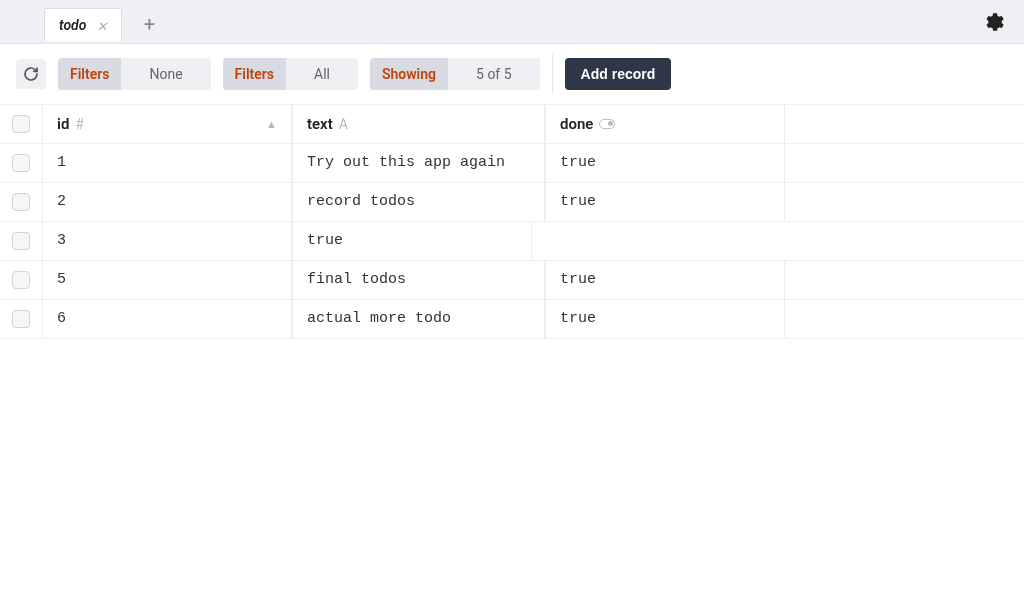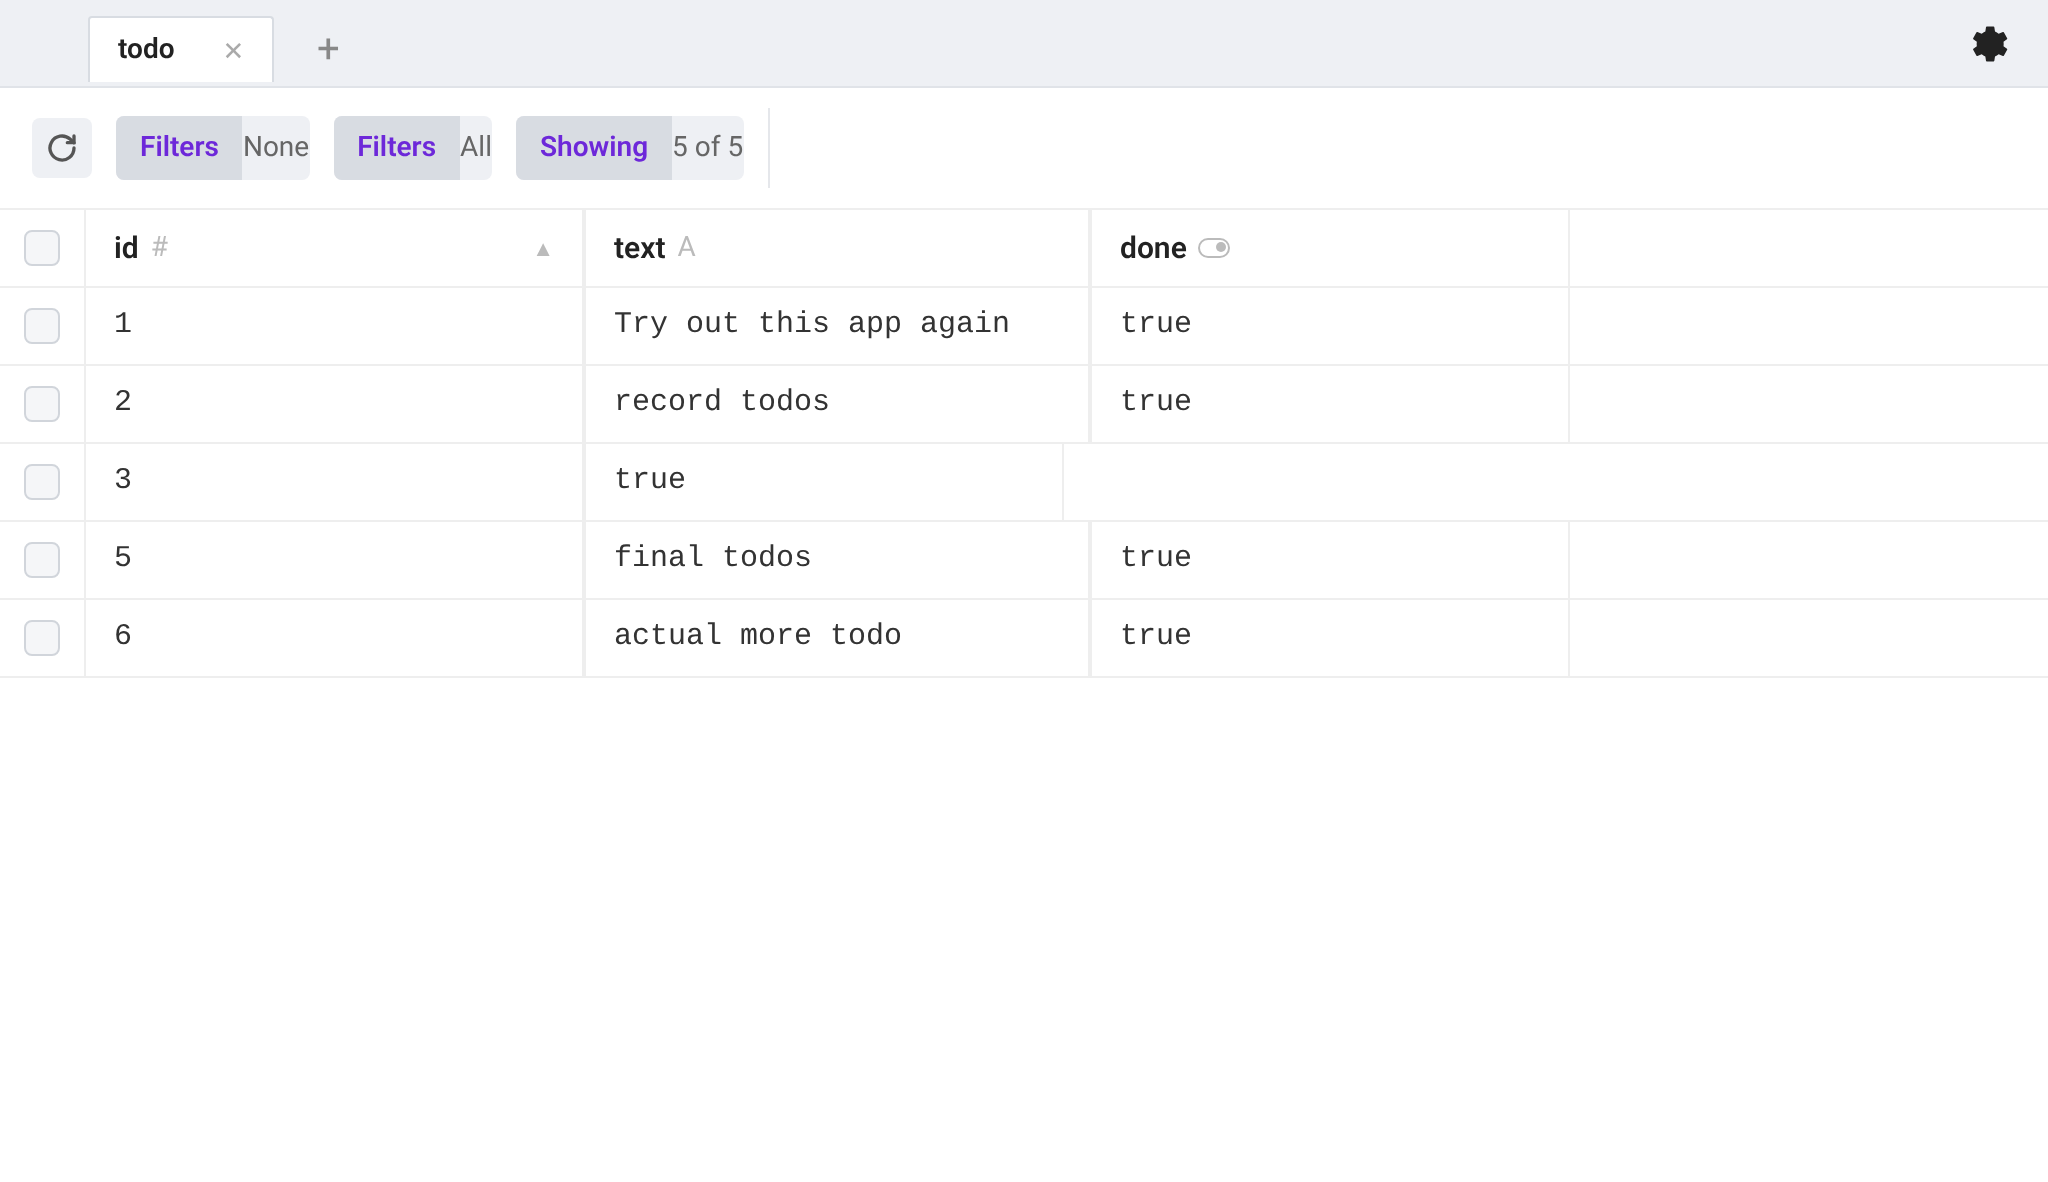--- a/index.html
+++ b/index.html
@@ -24,24 +24,25 @@
       border-bottom: 1px solid #e0e3e8;
       position: relative;
     }
     .tab {
       background: #fff;
       border: 1px solid #d8dce2;
       border-bottom: none;
       padding: 8px 14px;
       display: flex;
       align-items: flex-end;
-      gap: 24px;
+      gap: 10px;
       border-radius: 2px 2px 0 0;
       margin-left: 32px;
       margin-top: 6px;
+      font-style: italic;
     }
     .tab-label {
       font-weight: 600;
       font-size: 14px;
       color: #222;
     }
     .close-icon {
       color: #aaa;
       cursor: pointer;
       font-size: 13px;
@@ -89,26 +90,26 @@
       border-radius: 4px;
       overflow: hidden;
       height: 32px;
       align-items: stretch;
     }
     .pill-left {
       background: #d8dce2;
       padding: 0 12px;
       font-weight: 600;
       font-size: 14px;
-      color: #6d28d9;
+      color: #c2410c;
       display: flex;
       align-items: center;
     }
     .pill-right {
-      padding: 0 0;
+      padding: 0 28px;
       font-size: 14px;
       color: #666;
       display: flex;
       align-items: center;
     }
     .add-record-btn {
       background: #2d3748;
       color: #fff;
       font-weight: 600;
       font-size: 14px;
@@ -243,20 +244,21 @@
   </div>
   <div class="pill">
     <div class="pill-left">Filters</div>
     <div class="pill-right">All</div>
   </div>
   <div class="pill">
     <div class="pill-left">Showing</div>
     <div class="pill-right">5 of 5</div>
   </div>
   <div class="divider"></div>
+  <button class="add-record-btn">Add record</button>
 </div>
 
 <div class="table-area">
   <div class="header-row">
     <div class="checkbox-cell">
       <div class="checkbox"></div>
     </div>
     <div class="col-header col-id">
       <span class="col-name">id</span>
       <span class="col-icon">#</span>

